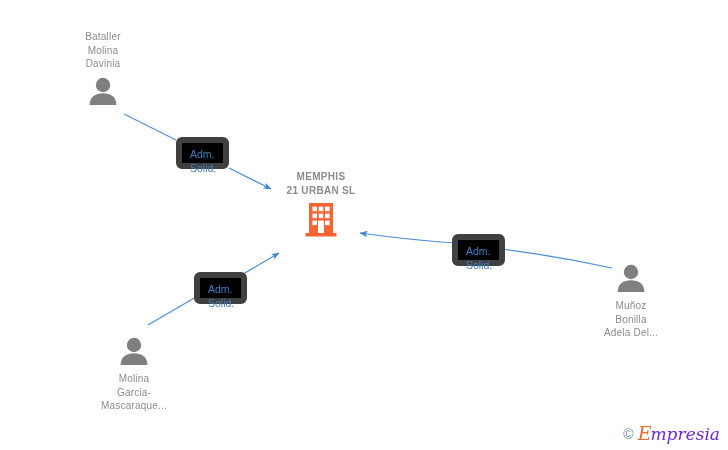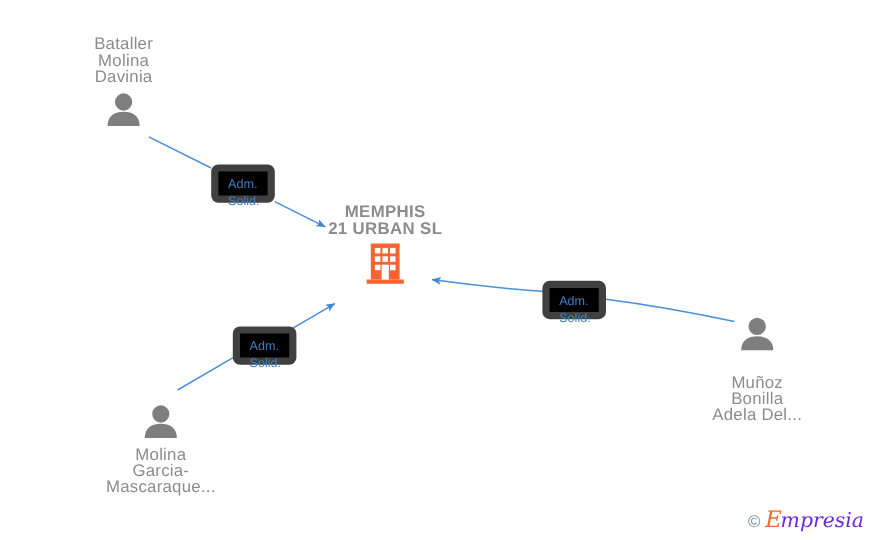--- a/index.html
+++ b/index.html
@@ -31,35 +31,35 @@
   .person-node {
     position: absolute;
     width: 160px;
     text-align: center;
   }
   .person-icon {
     display: block;
     margin: 0 auto;
   }
   .person-label {
-    font-size: 14px;
+    font-size: 10px;
     line-height: 13.5px;
     color: #8c8c8c;
     letter-spacing: 0.2px;
     white-space: pre-line;
   }
 
   
   .company-node {
     position: absolute;
     width: 200px;
     text-align: center;
   }
   .company-label {
-    font-size: 14px;
+    font-size: 10px;
     line-height: 13.5px;
     font-weight: bold;
     color: #8c8c8c;
     letter-spacing: 0.3px;
     white-space: pre-line;
   }
   .company-icon {
     display: block;
     margin: 4px auto 0 auto;
   }
@@ -153,21 +153,21 @@
     <div class="person-label" style="margin-top:7px;">Molina
 Garcia-
 Mascaraque...</div>
   </div>
 
   <div class="person-node" style="left:551px; top:264px;">
     <svg class="person-icon" width="34" height="28" viewBox="0 0 34 28" xmlns="http://www.w3.org/2000/svg">
       <circle cx="17" cy="8" r="7.2" fill="#7f7f7f"></circle>
       <path d="M3.6,28 C3.6,19.6 9.6,16.2 17,16.2 C24.4,16.2 30.4,19.6 30.4,28 Z" fill="#7f7f7f"></path>
     </svg>
-    <div class="person-label" style="margin-top:20px;">Muñoz
+    <div class="person-label" style="margin-top:7px;">Muñoz
 Bonilla
 Adela Del...</div>
   </div>
 
   <div class="company-node" style="left:221px; top:170px;">
     <div class="company-label">MEMPHIS
 21 URBAN  SL</div>
     <svg class="company-icon" width="34" height="36" viewBox="0 0 34 36" xmlns="http://www.w3.org/2000/svg">
 
       <path d="M5,2 H29 V32 H5 Z" fill="#f96332"></path>

